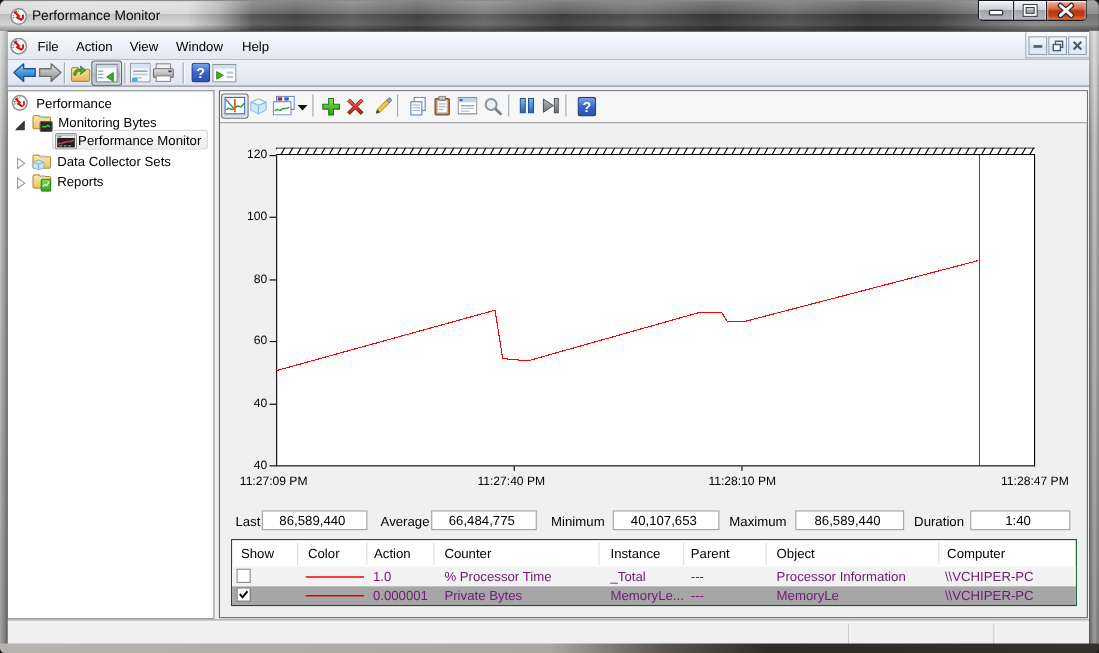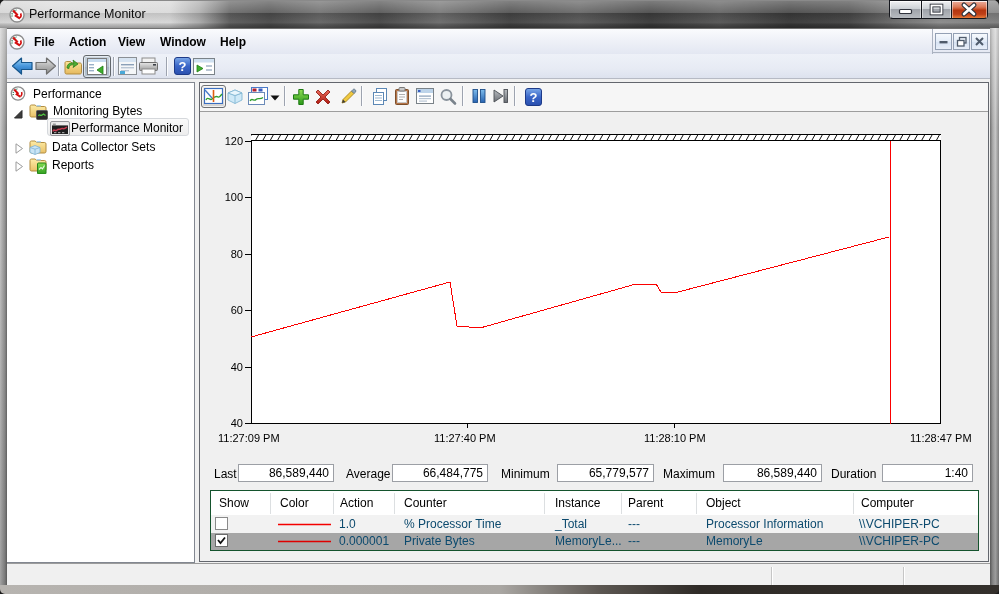--- a/index.html
+++ b/index.html
@@ -16,21 +16,21 @@
   #title-text { position:absolute; left:29px; top:7px; font-size:12.5px; color:#0c0c0c; }
   
   #caps { position:absolute; left:889px; top:0; width:99px; height:19px; }
   .cap { position:absolute; top:0; height:19px; border:1px solid #14161c; background:linear-gradient(180deg,#f0f1f3 0%,#cdd1d6 45%,#9fa3aa 50%,#b7bbc0 100%); }
   .cap .sh { position:absolute; inset:0; box-shadow:inset 0 1px 0 rgba(255,255,255,.8), inset 1px 0 0 rgba(255,255,255,.45), inset -1px 0 0 rgba(255,255,255,.45); }
   #cap-min { left:0; width:32px; border-right:none; border-radius:0 0 0 4px; }
   #cap-max { left:32px; width:31px; }
   #cap-close { left:63px; width:36px; border-left:none; border-radius:0 0 4px 0;
     background:linear-gradient(180deg,#eeb0a0 0%,#dc7a58 35%,#c94d26 49%,#b5350f 52%,#c04018 78%,#e77b3a 100%); }
   
-  #menubar { left:0; top:28px; width:999px; height:26px; background:linear-gradient(180deg,#fafbfd 0%,#f0f2f8 40%,#e3e7f2 100%); border-top:1px solid #707070;font-weight:bold; }
+  #menubar { left:0; top:28px; width:999px; height:26px; background:linear-gradient(180deg,#fafbfd 0%,#f0f2f8 40%,#e3e7f2 100%); border-top:1px solid #707070; }
   .menu-item { position:absolute; top:6px; font-size:12px; color:#000; }
   .mdi { position:absolute; top:4px; width:17px; height:17px; border:1px solid #93a0b4; background:linear-gradient(180deg,#f6f9fd,#e3ecf8 50%,#d6e2f3 51%,#e8eef8); }
   
   #toolbar { left:0; top:54px; width:999px; height:25px; background:linear-gradient(180deg,#eef1f8 0%,#e7ebf4 60%,#dde2ee 100%); border-bottom:1px solid #b6bac4; }
   .tsep { position:absolute; top:3px; width:1px; height:19px; background:#9da3af; box-shadow:1px 0 0 #fbfcfe; }
   
   #content { left:0; top:79px; width:999px; height:507px; background:#f0f0f0; }
   #border-l { left:0; top:28px; width:7px; height:558px; background:linear-gradient(180deg, rgba(255,255,255,.40) 0%, rgba(255,255,255,0) 18%, rgba(0,0,0,.10) 60%, rgba(0,0,0,.20) 100%), linear-gradient(90deg,#cbcbcb 0%,#b4b4b4 30%,#979797 70%,#6f6f6f 100%); }
   #border-r { left:990px; top:28px; width:9px; height:558px; background:linear-gradient(180deg, rgba(255,255,255,.45) 0%, rgba(255,255,255,0) 18%, rgba(0,0,0,.10) 60%, rgba(0,0,0,.22) 100%), linear-gradient(90deg,#6f6f6f 0%,#a9a9a9 30%,#c6c6c6 60%,#8a8a8a 100%); }
   #border-b { left:0; top:585px; width:999px; height:9px; background:linear-gradient(90deg,#b7b4b0 0%,#aaa7a3 50%,#5c5752 60%,#2f2b27 70%,#34302c 100%); }
@@ -41,27 +41,27 @@
   #rpanel { left:199px; top:82px; width:790px; height:480px; background:#f0f0f0; border:1px solid #63666d; }
   #ctoolbar { position:absolute; left:0; top:0; width:788px; height:29px; background:#f6f6f6; border-bottom:1px solid #9d9d9d; }
   
   #plot { left:251px; top:141px; width:690px; height:283px; background:#fff; border-left:1px solid #000; border-right:1px solid #000; border-bottom:1px solid #000; }
   .ylab { position:absolute; width:27px; text-align:right; font-size:11px; color:#000; }
   .ytick { position:absolute; width:6px; height:1px; background:#000; left:245px; }
   .xlab { position:absolute; top:432px; font-size:11px; color:#000; white-space:nowrap; }
   .xtick { position:absolute; top:424px; width:1px; height:4px; background:#000; }
   
   .slab { position:absolute; top:467px; font-size:12px; color:#000; }
-  .sfield { position:absolute; top:464px; height:18px; background:#fff; border:1px solid #9c9fa5; font-size:12px; color:#000; text-align:right; padding:1px 4px 0 0; }
+  .sfield { position:absolute; top:464px; height:18px; background:#fff; border:1px solid #9c9fa5; font-size:12px; color:#000; text-align:center; padding:1px 4px 0 0; }
   
   #table { left:210px; top:490px; width:769px; height:61px; background:#fff; border:1px solid #14532d; }
   .th { position:absolute; top:5px; font-size:12px; color:#000; }
   .csep { position:absolute; top:2px; width:1px; height:21px; background:#dcdfe1; }
   .trow { position:absolute; left:0; width:767px; height:18px; }
-  .tcell { position:absolute; font-size:12px; color:#0c4a6e; white-space:nowrap; }
+  .tcell { position:absolute; font-size:12px; color:#701a75; white-space:nowrap; }
   
   #status { left:7px; top:563px; width:983px; height:22px; background:#f0f0f0; border-top:1px solid #9b9b9b; }
   .ssep { position:absolute; top:3px; width:1px; height:18px; background:#c6c6c6; box-shadow:1px 0 0 #fff; }
 </style>
 </head>
 <body>
 <div id="win">
   <div class="abs" id="content"></div>
   <div class="abs" id="titlebar">
     <div class="edge"></div>
@@ -417,21 +417,21 @@
   <div class="xlab" style="left:644px">11:28:10 PM</div>
   <div class="xlab" style="left:910px">11:28:47 PM</div>
   <div class="xtick" style="left:467px"></div>
   <div class="xtick" style="left:674px"></div>
 
   <span class="slab" style="left:214px">Last</span>
   <div class="sfield" style="left:238px;width:96px">86,589,440</div>
   <span class="slab" style="left:346px">Average</span>
   <div class="sfield" style="left:392px;width:96px">66,484,775</div>
   <span class="slab" style="left:501px">Minimum</span>
-  <div class="sfield" style="left:557px;width:97px">65,779,577</div>
+  <div class="sfield" style="left:557px;width:97px">40,107,653</div>
   <span class="slab" style="left:663px">Maximum</span>
   <div class="sfield" style="left:723px;width:99px">86,589,440</div>
   <span class="slab" style="left:831px">Duration</span>
   <div class="sfield" style="left:882px;width:91px">1:40</div>
 
   <div class="abs" id="table">
     <span class="th" style="left:8px">Show</span>
     <span class="th" style="left:69px">Color</span>
     <span class="th" style="left:129px">Action</span>
     <span class="th" style="left:193px">Counter</span>

